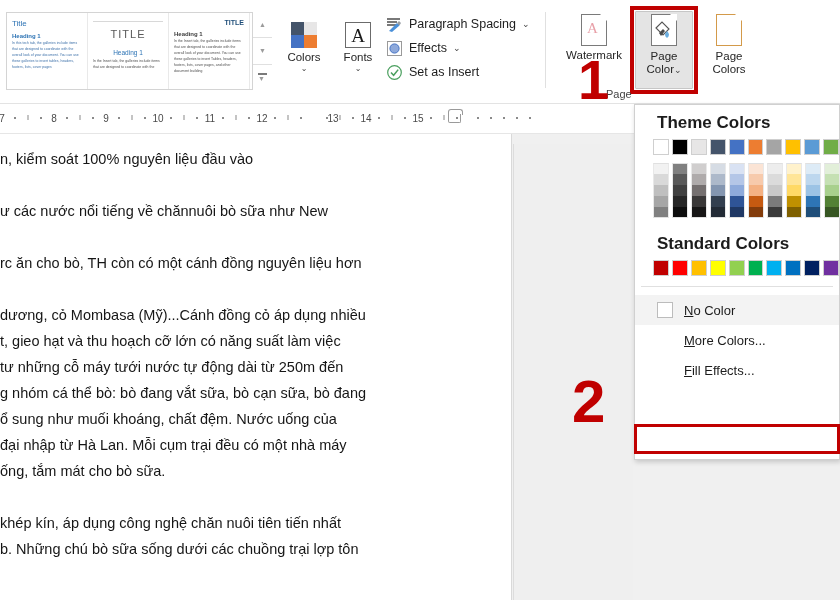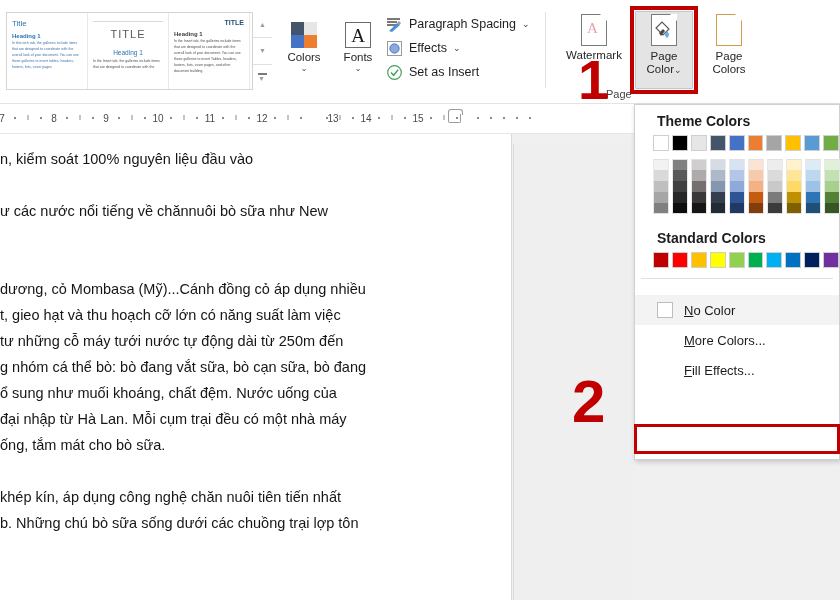--- a/index.html
+++ b/index.html
@@ -143,21 +143,21 @@
   .gray-inner { position: absolute; left: 513px; top: 10px; width: 120px; height: 456px;
                 background: #efefef; border-left: 1px solid #dcdcdc; }
 
   
   .menu {
     position: absolute; left: 634px; top: 104px; width: 206px; height: 356px;
     background: #ffffff; border: 1px solid #d0d0d0;
     box-shadow: 1px 2px 5px rgba(0,0,0,.18);
   }
   .menu-title {
-    font-size: 14px; font-weight: bold; color: #1c1c1c;
+    font-size: 17px; font-weight: bold; color: #1c1c1c;
     padding: 8px 0 6px 22px;
   }
   .sw-row { display: flex; gap: 3px; padding: 0 0 0 18px; }
   .sw { width: 16px; height: 16px; border: 1px solid #cfcfcf; }
   .sw-grid { display: flex; gap: 3px; padding: 8px 0 0 18px; }
   .sw-col { display: flex; flex-direction: column; }
   .sw-col .c { width: 16px; height: 11px; border-left: 1px solid #e8e8e8;
                border-right: 1px solid #e8e8e8; }
   .sw-col .c:first-child { border-top: 1px solid #e0e0e0; }
   .sw-col .c:last-child { border-bottom: 1px solid #e0e0e0; }
@@ -355,20 +355,21 @@
 
   <div class="doc-area">
     <div class="gray-frame"></div>
     <div class="gray-inner"></div>
     <div class="page">
       <div class="doc-text" id="docText">
           <p class="clip-line">n, kiểm soát 100% nguyên liệu đầu vào</p>
           <div class="gap"></div>
           <p class="clip-line">ư các nước nổi tiếng về chănnuôi bò sữa như New</p>
           <div class="gap"></div>
+          <p class="clip-line">rc ăn cho bò, TH còn có một cánh đồng nguyên liệu hơn</p>
           <div class="gap"></div>
           <p class="clip-line">dương, cỏ Mombasa (Mỹ)...Cánh đồng cỏ áp dụng nhiều</p>
           <p class="clip-line">t, gieo hạt và thu hoạch cỡ lớn có năng suất làm việc</p>
           <p class="clip-line">tư những cỗ máy tưới nước tự động dài từ 250m đến</p>
           <p class="clip-line">g nhóm cá thể bò:  bò đang vắt sữa, bò cạn sữa, bò đang</p>
           <p class="clip-line">ổ sung như muối khoáng, chất đệm. Nước uống của</p>
           <p class="clip-line">đại nhập từ Hà Lan. Mỗi cụm trại đều có một nhà máy</p>
           <p class="clip-line">ống, tắm mát cho bò sữa.</p>
           <div class="gap"></div>
           <p class="clip-line">khép kín, áp dụng công nghệ chăn nuôi tiên tiến nhất</p>
@@ -473,21 +474,21 @@
         <div class="sw" style="background: rgb(146, 208, 80);"></div>
         <div class="sw" style="background: rgb(0, 176, 80);"></div>
         <div class="sw" style="background: rgb(0, 176, 240);"></div>
         <div class="sw" style="background: rgb(0, 112, 192);"></div>
         <div class="sw" style="background: rgb(0, 32, 96);"></div>
         <div class="sw" style="background: rgb(112, 48, 160);"></div>
       </div>
 
     <div class="menu-sep"></div>
 
-    <div class="menu-item nocolor" style="margin-top:16px;">
+    <div class="menu-item nocolor" style="margin-top:8px;">
       <span class="nc-box"></span>
       <span class="mi-text"><u>N</u><span>o Color</span></span>
     </div>
     <div class="menu-item mi-indent">
       <span class="mi-text"><u>M</u><span>ore Colors...</span></span>
     </div>
     <div class="menu-item mi-indent">
       <span class="mi-text"><u>F</u><span>ill Effects...</span></span>
     </div>
   </div>

